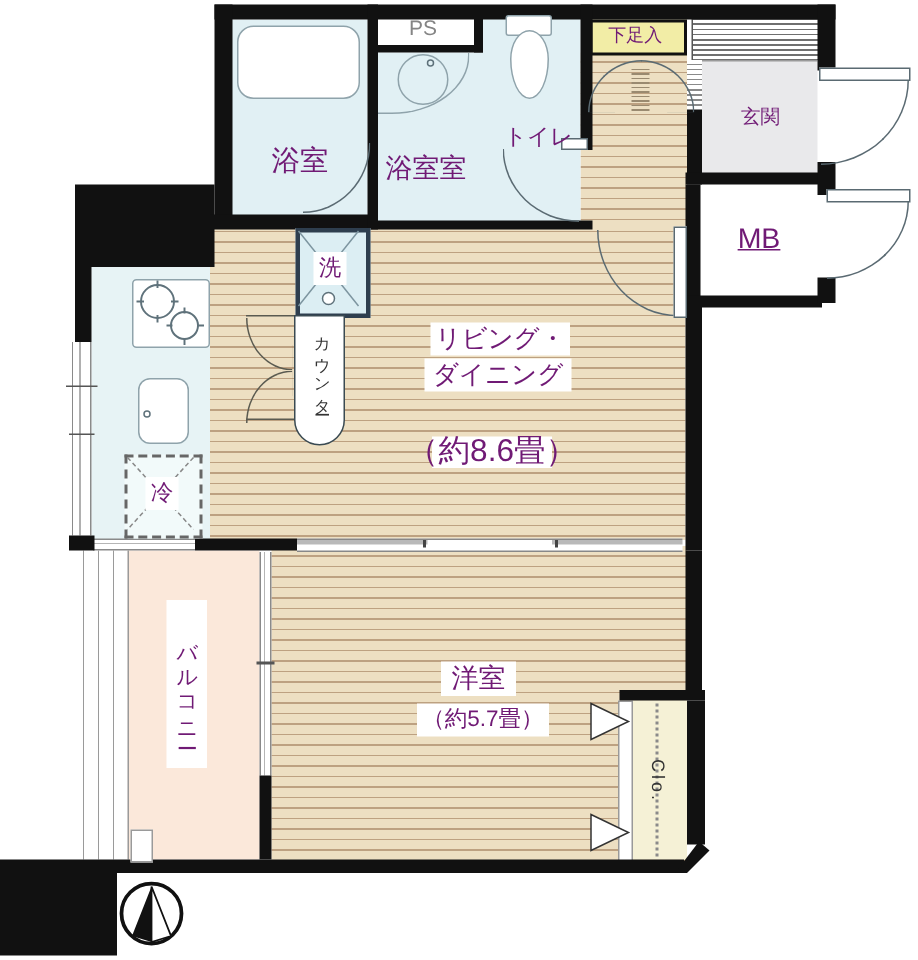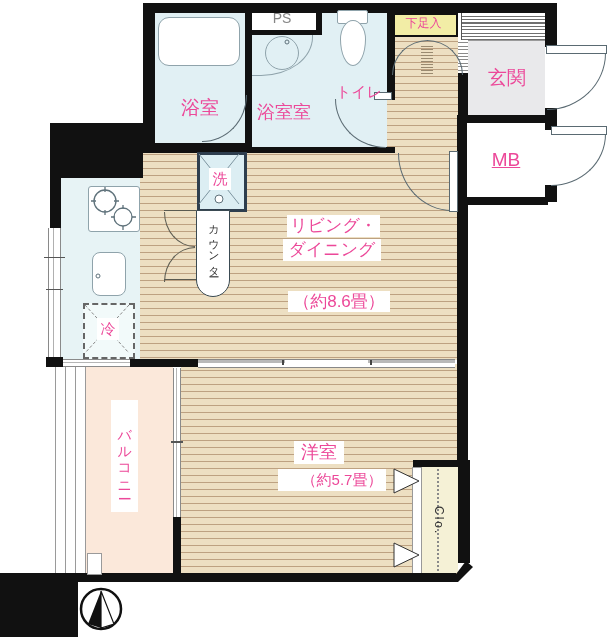--- a/index.html
+++ b/index.html
@@ -30,21 +30,21 @@
   .arc-tl{border-left-width:1px;border-top-width:1px;border-top-left-radius:100% 100%;}
   .arc-tr{border-right-width:1px;border-top-width:1px;border-top-right-radius:100% 100%;}
   .leaf{position:absolute;background:#fff;border:1px solid #5a6a72;}
   
   .fix{position:absolute;background:#fff;border:1.5px solid #8fa3ab;}
   .washerbox{position:absolute;background:#dceef3;border:3px solid #2e3e4e;}
   .fridgebox{position:absolute;background:#f2fafa;border:2px dashed #666;}
   .counter{position:absolute;background:#fff;border:1px solid #3a4a52;border-radius:0 0 17px 17px;}
   
   .lbl{position:absolute;display:flex;align-items:center;justify-content:center;
-       white-space:nowrap;color:#ec4899;line-height:1.25;}
+       white-space:nowrap;color:#701a75;line-height:1.25;}
   .chip{background:#fff;}
   .vtext{writing-mode:vertical-rl;letter-spacing:2px;}
   svg.overlay{position:absolute;left:0;top:0;pointer-events:none;}
 </style>
 </head>
 <body>
 
 <div id="plan">
 
   <div class="abs wood" style="left:140px;top:148px;width:317px;height:212px;"></div>
@@ -176,28 +176,28 @@
       <polygon points="101,591 88,624 101,628" fill="#111"></polygon>
       <polygon points="101,591 114,624 101,628" fill="#fff" stroke="#111" stroke-width="1.2"></polygon>
     </g>
   </svg>
 
   <div class="lbl" style="left:168px;top:96px;width:64px;height:24px;font-size:19px;">浴室</div>
   <div class="lbl" style="left:252px;top:10px;width:60px;height:18px;font-size:14px;color:#858585;">PS</div>
   <div class="lbl" style="left:253px;top:100px;width:62px;height:24px;font-size:18px;">浴室室</div>
   <div class="lbl" style="left:330px;top:83px;width:58px;height:18px;font-size:15px;">トイレ</div>
   <div class="lbl" style="left:395px;top:15px;width:57px;height:16px;font-size:12px;">下足入</div>
-  <div class="lbl" style="left:484px;top:66px;width:46px;height:24px;font-size:19px;">玄関</div>
+  <div class="lbl" style="left:484px;top:66px;width:46px;height:24px;font-size:13px;">玄関</div>
   <div class="lbl" style="left:488px;top:148px;width:36px;height:24px;font-size:19px;text-decoration:underline;">MB</div>
   <div class="lbl chip" style="left:209px;top:168px;width:22px;height:22px;font-size:15px;">洗</div>
   <div class="lbl chip" style="left:97px;top:318px;width:22px;height:22px;font-size:15px;">冷</div>
 
   <div class="lbl chip" style="left:283px;top:239px;width:98px;height:22px;font-size:17px;">ダイニング</div>
   <div class="lbl chip" style="left:287px;top:215px;width:93px;height:22px;font-size:17px;">リビング・</div>
-  <div class="lbl chip" style="left:288px;top:291px;width:102px;height:21px;font-size:17px;">（約8.6畳）</div>
+  <div class="lbl chip" style="left:288px;top:291px;width:80px;height:21px;font-size:21px;">（約8.6畳）</div>
 
   <div class="lbl chip" style="left:294px;top:441px;width:50px;height:23px;font-size:18px;">洋室</div>
-  <div class="lbl chip" style="left:278px;top:469px;width:88px;height:22px;font-size:15px;padding-left:20px;">（約5.7畳）</div>
+  <div class="lbl chip" style="left:278px;top:469px;width:88px;height:22px;font-size:15px;">（約5.7畳）</div>
 
   <div class="lbl chip vtext" style="left:111px;top:400px;width:27px;height:112px;font-size:14px;">バルコニー</div>
   <div class="lbl vtext" style="left:425px;top:498px;width:26px;height:46px;font-size:12px;color:#333;">Clo.</div>
 
 </div>
 
 </body></html>

